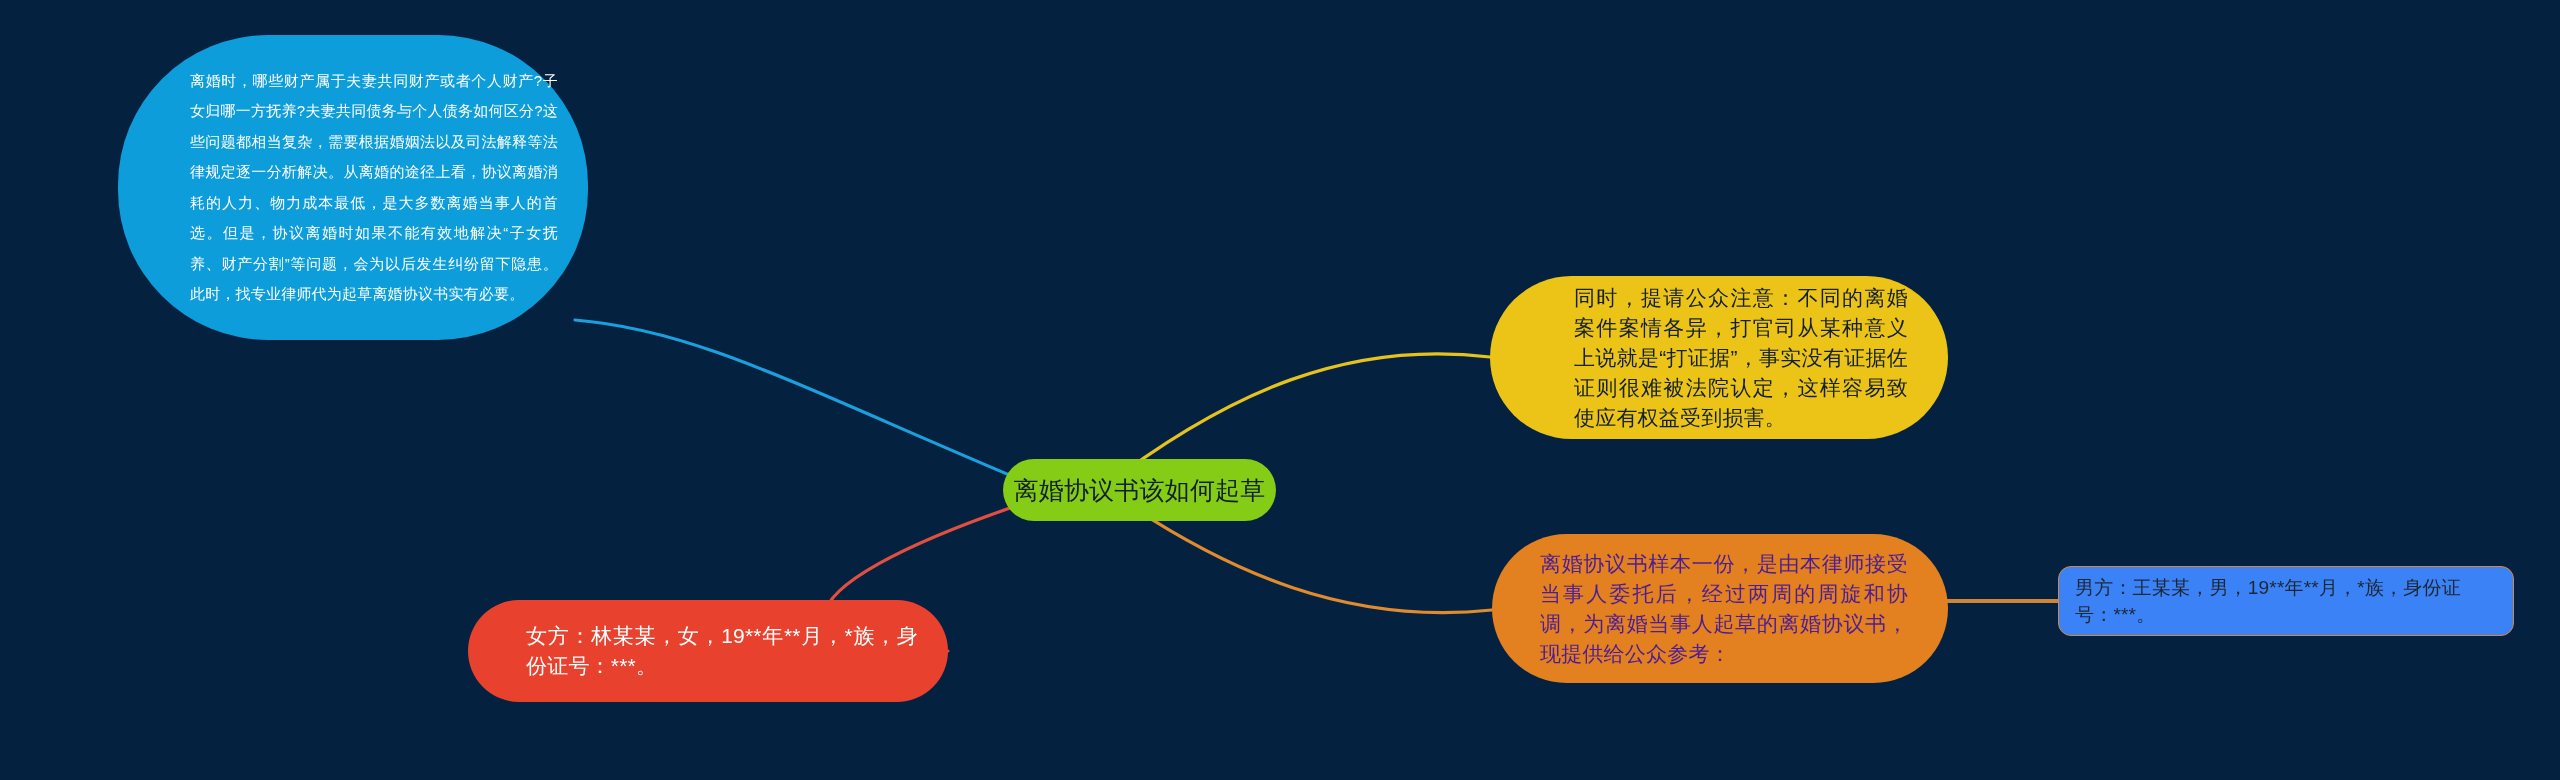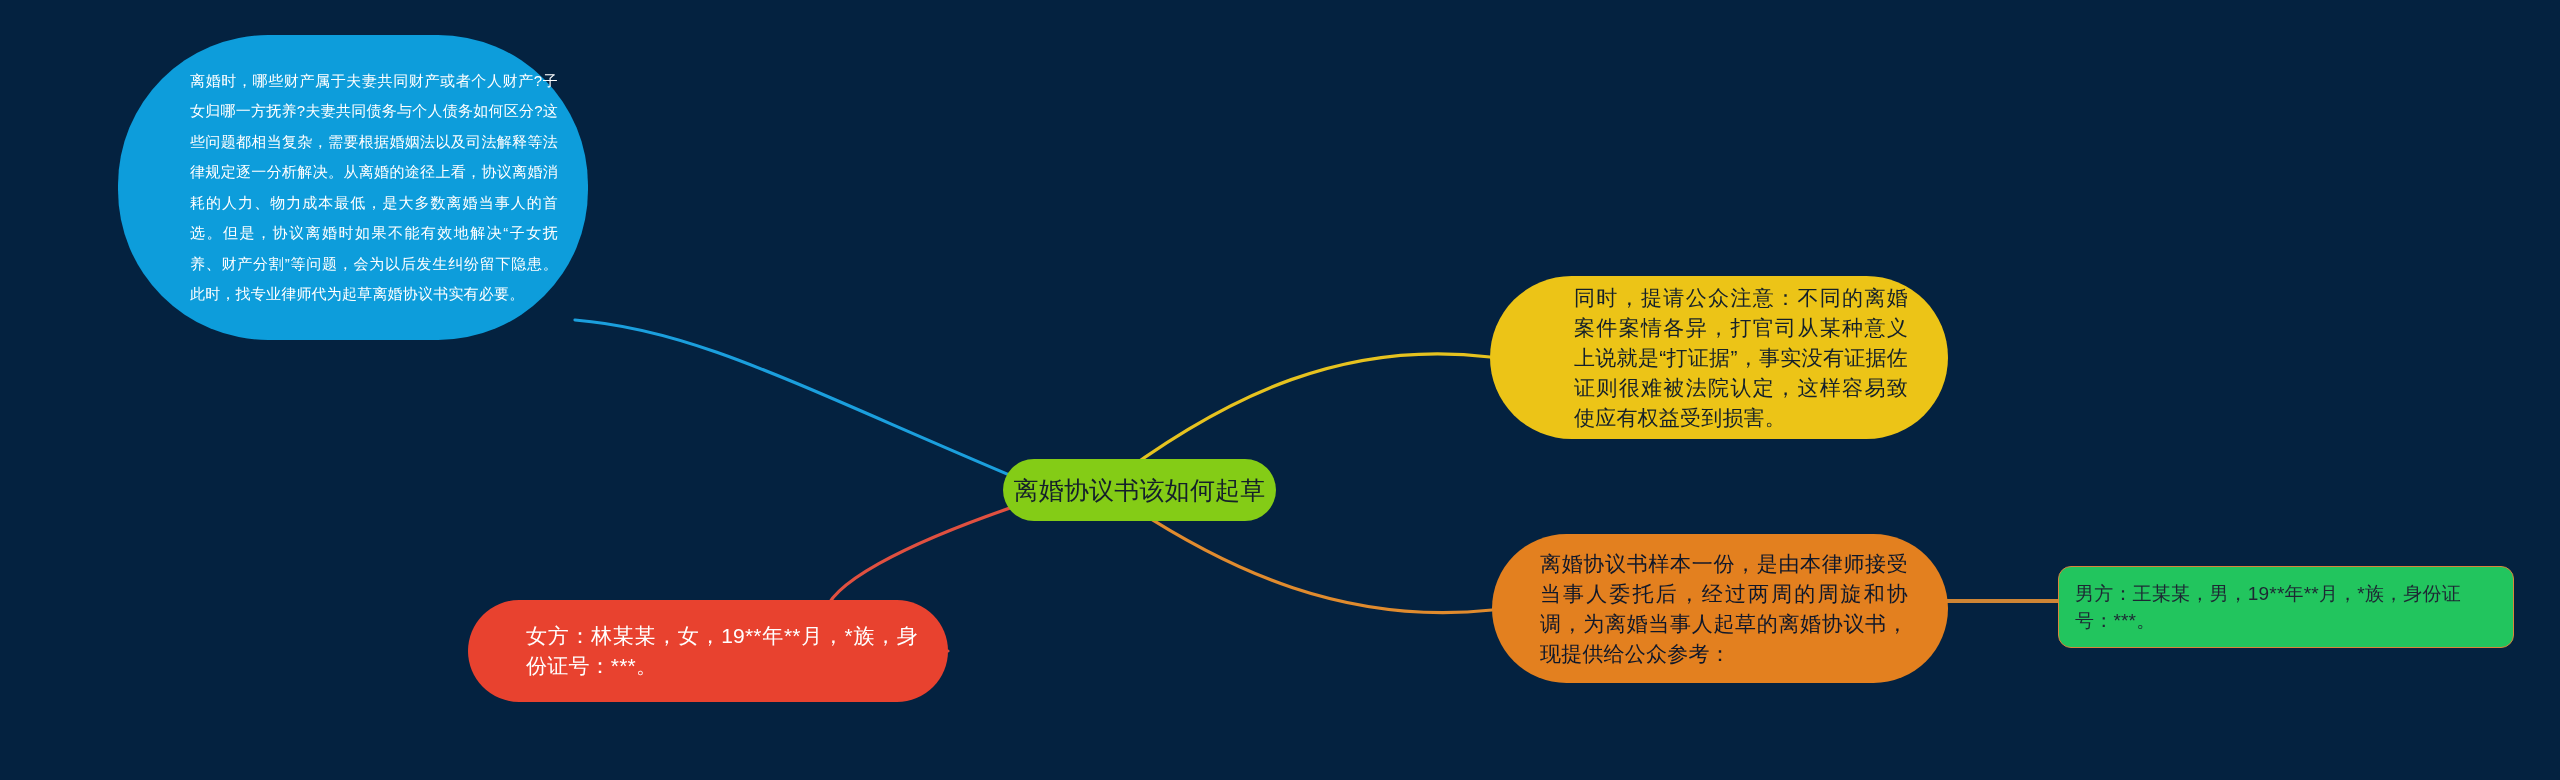--- a/index.html
+++ b/index.html
@@ -96,21 +96,21 @@
   #node-orange {
     left: 1492px;
     top: 534px;
     width: 456px;
     height: 149px;
     background: #e3801f;
     border-radius: 85px;
     padding: 12px 40px 12px 48px;
   }
   #node-orange .txt {
-    color: #0f172a;
+    color: #4c1d95;
     font-size: 21px;
     line-height: 30px;
     width: 370px;
     text-align: justify;
   }
 
   
   #node-red {
     left: 468px;
     top: 600px;
@@ -126,22 +126,22 @@
     line-height: 30px;
     width: 392px;
     text-align: justify;
   }
 
   
   #node-cream {
     left: 2058px;
     top: 566px;
     width: 456px;
-    height: 82px;
-    background: #22c55e;
+    height: 70px;
+    background: #3b82f6;
     border: 1.5px solid #d9853a;
     border-radius: 13px;
     padding: 6px 14px 6px 16px;
   }
   #node-cream .txt {
     color: #1d2733;
     font-size: 19px;
     line-height: 27px;
     width: 420px;
   }

